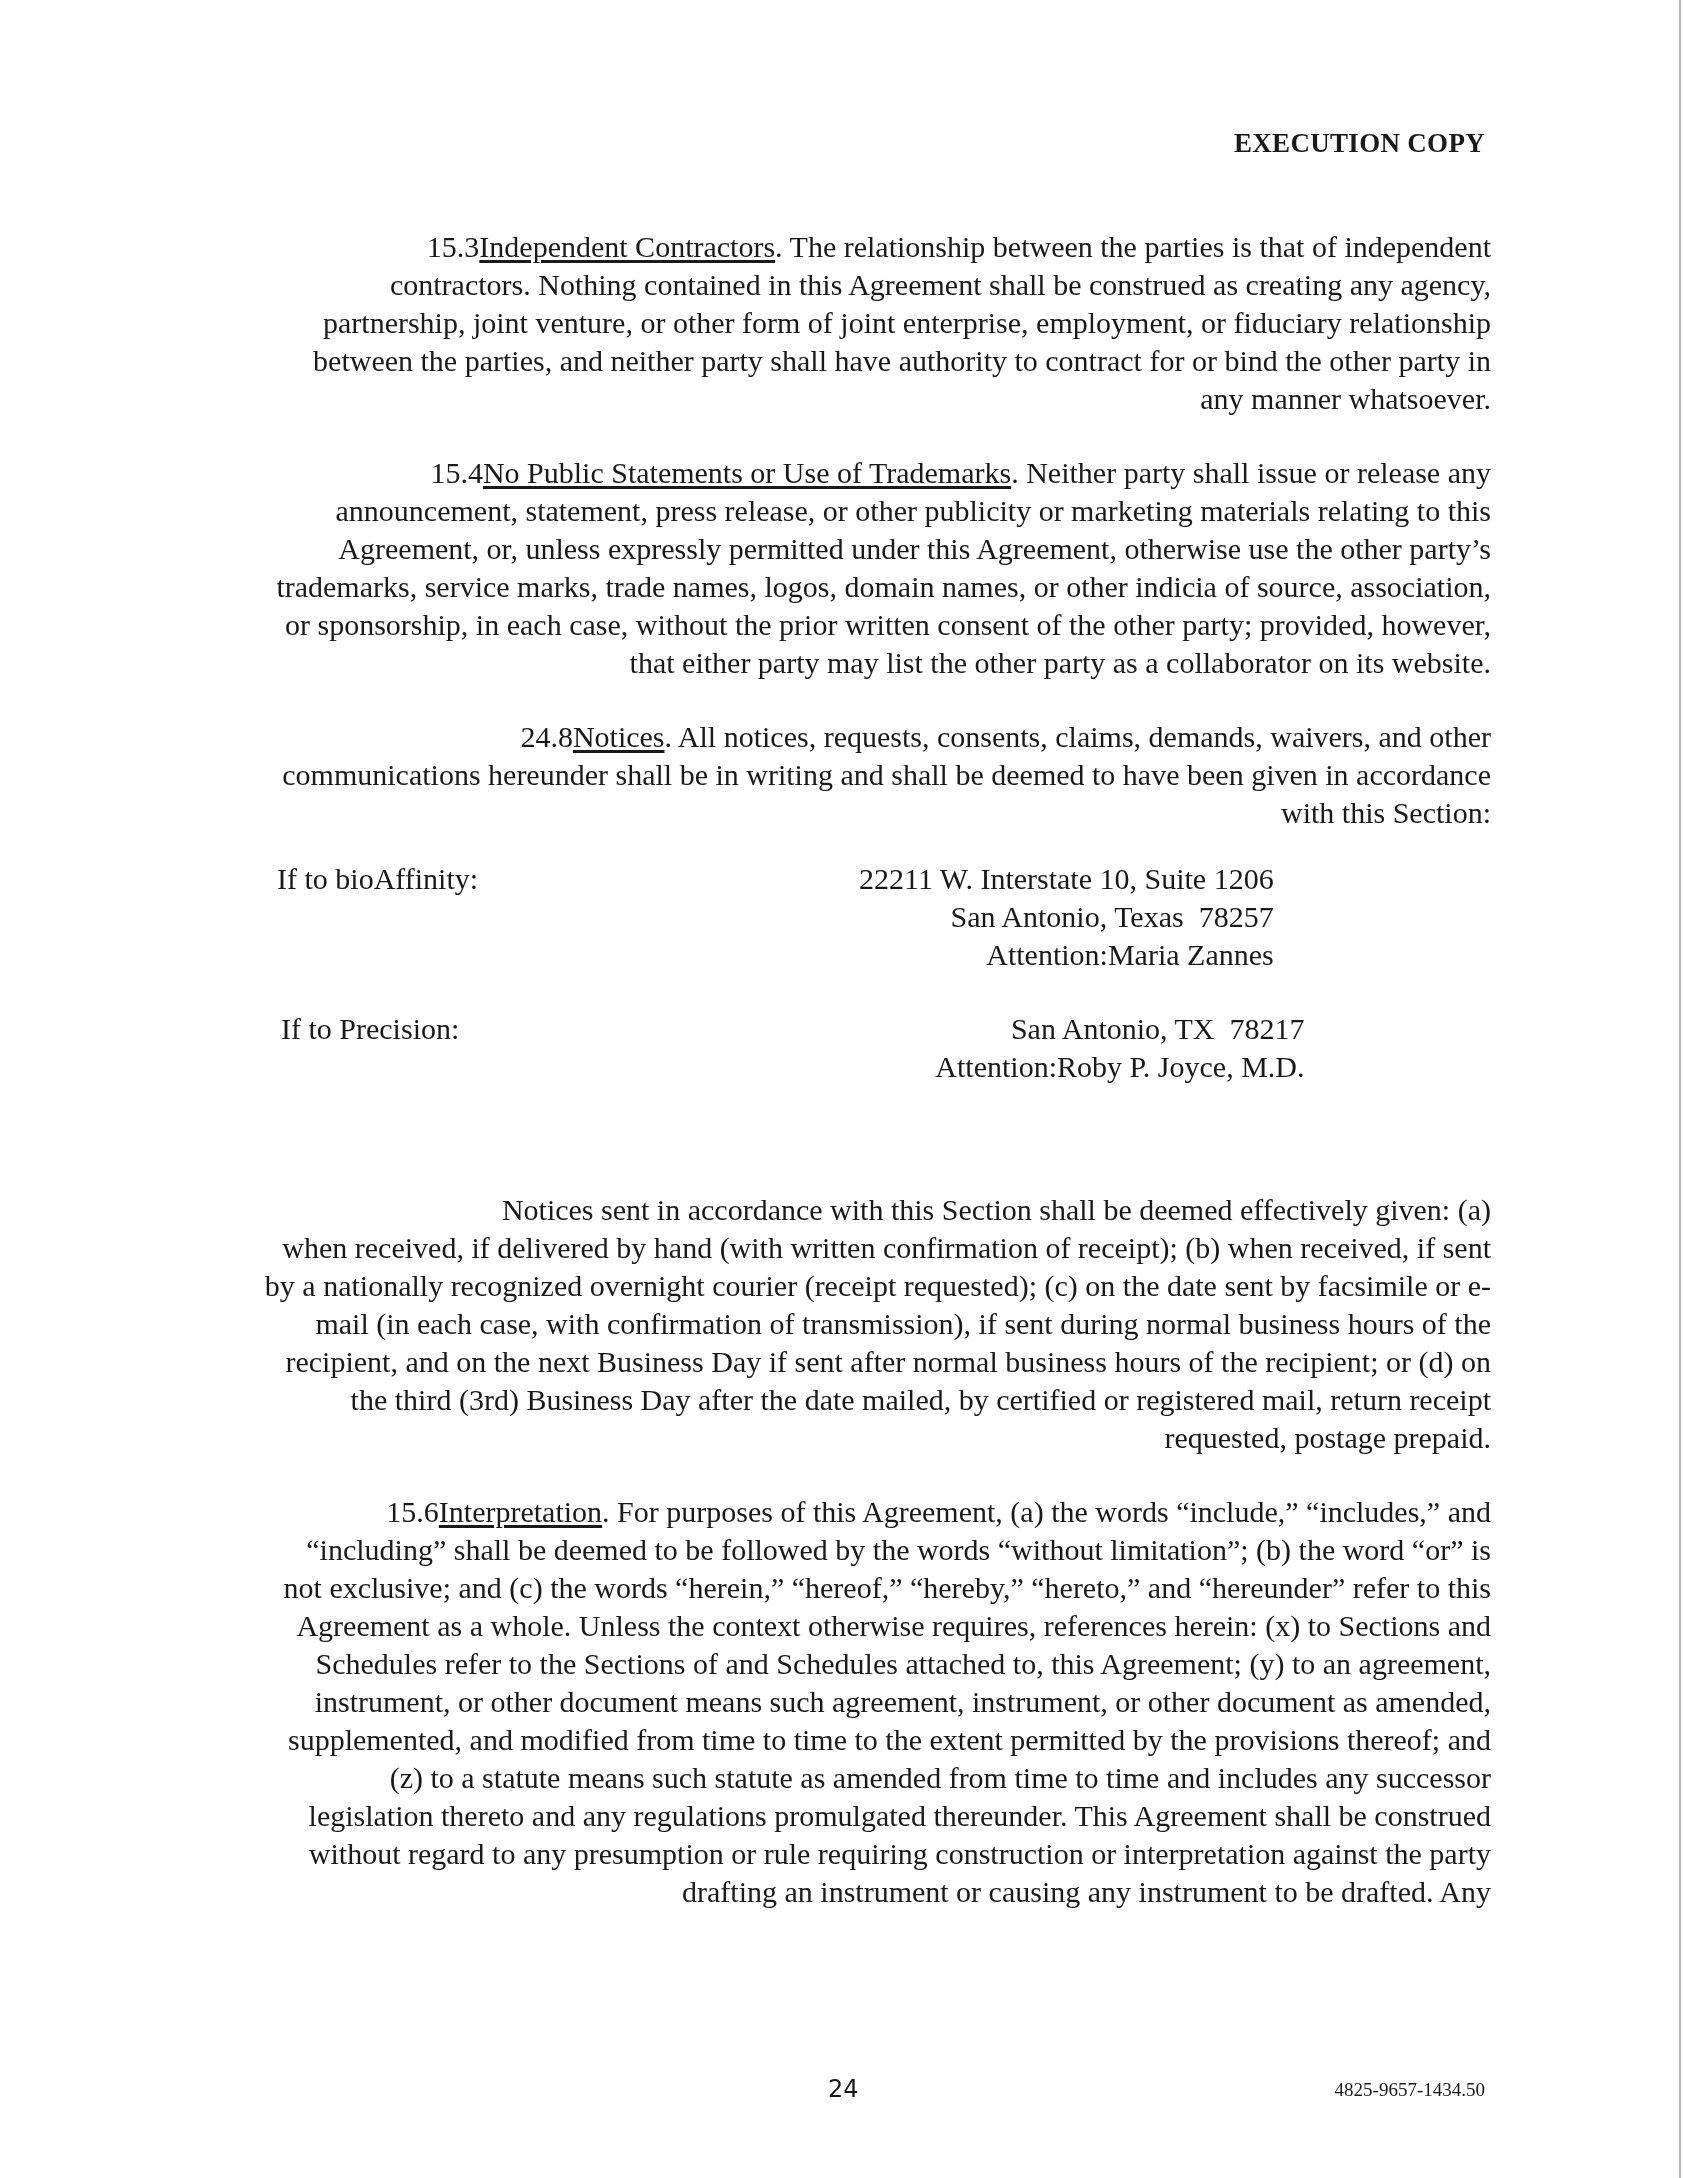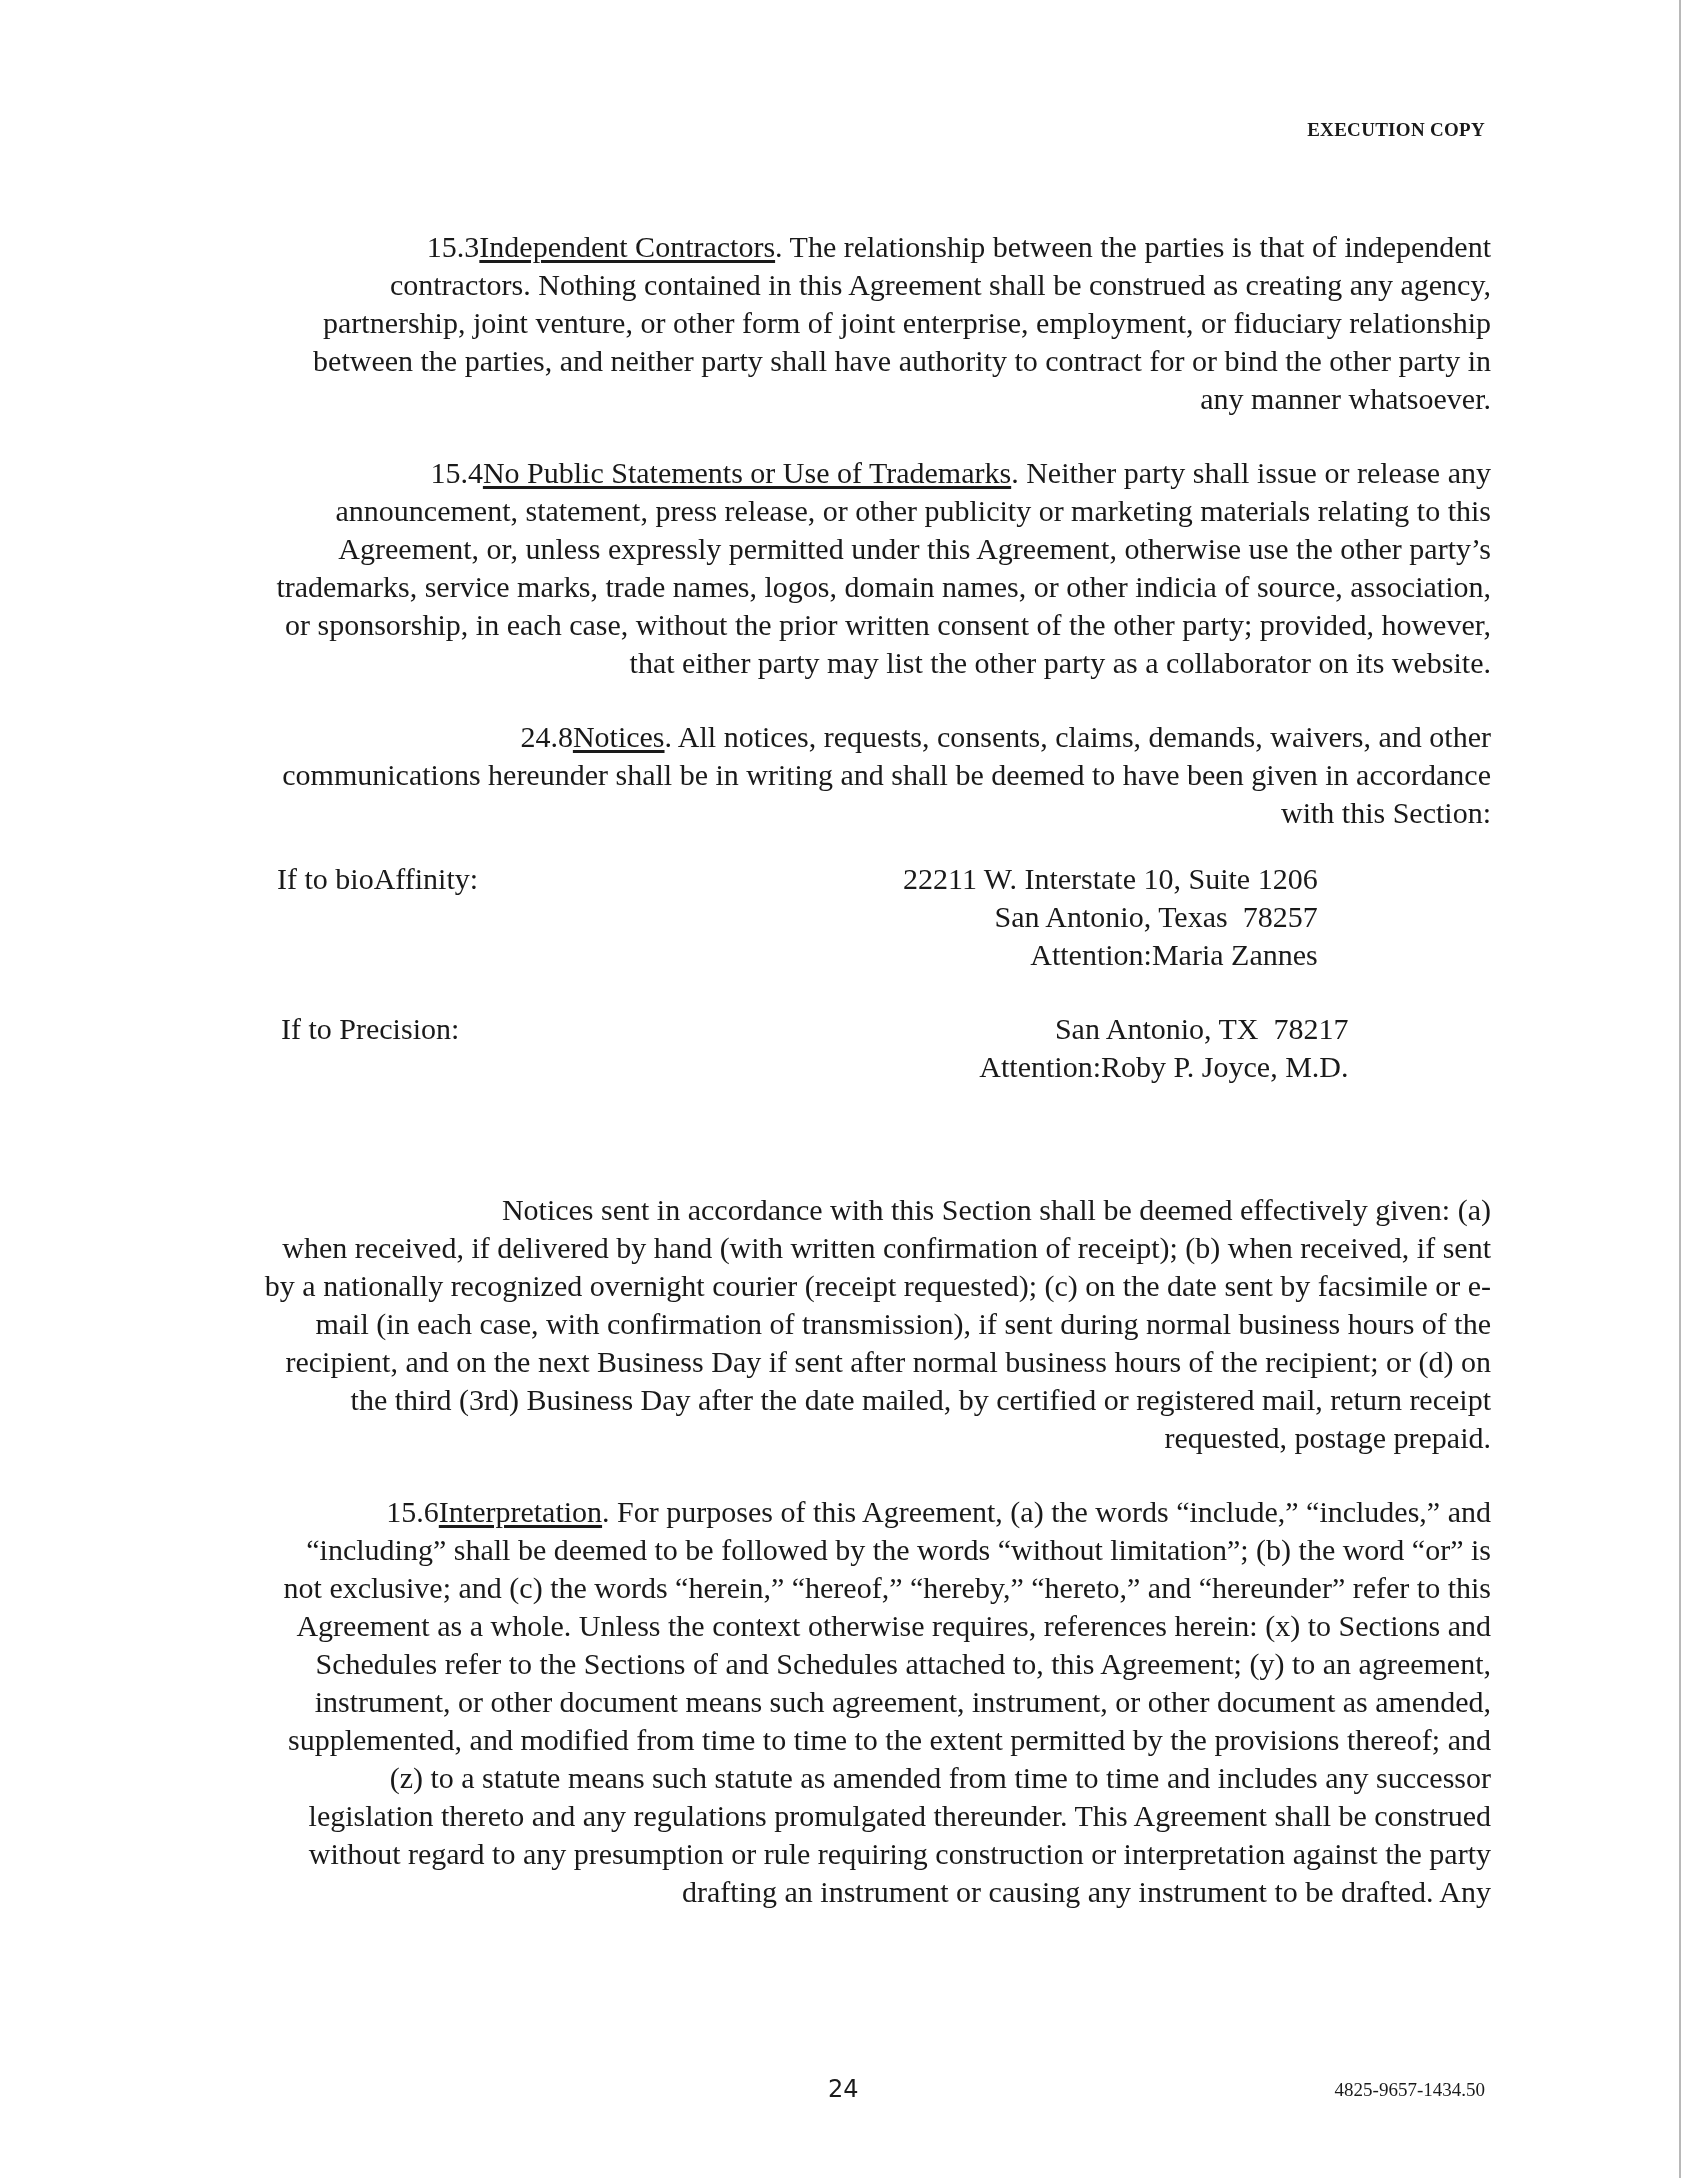--- a/index.html
+++ b/index.html
@@ -4,34 +4,34 @@
 <style>
   html, body { margin: 0; padding: 0; }
   body {
     width: 1683px; height: 2178px; background: #ffffff; position: relative;
     overflow: hidden;
     font-family: "Liberation Serif", "DejaVu Serif", serif;
     color: #1a1a1a;
   }
   .right-edge { position: absolute; left: 1679px; top: 0; width: 2px; height: 2178px; background: #b8b8b8; }
   .header-mark {
-    position: absolute; right: 198px; top: 119px;
-    font-weight: bold; font-size: 19px; letter-spacing: 0.3px;
+    position: absolute; right: 198px; top: 128px;
+    font-weight: bold; font-size: 27px; letter-spacing: 0.3px;
   }
   .content {
     position: absolute; left: 263px; top: 228px; width: 1228px;
     font-size: 30px; line-height: 38px; text-align: right;
   }
   .para { margin: 0 0 36px 0; }
   .sec-num { display: inline-block; width: 94px; padding-left: 79px; }
   .caption { text-decoration: underline; text-underline-offset: 3px; }
   .addr-table { position: relative; height: 307px; margin-bottom: 24px; margin-top: -8px; }
   .addr-block { position: absolute; left: 0; width: 1228px; }
   .addr-label { position: absolute; left: 16px; top: 0; }
-  .addr-lines { position: absolute; left: 596px; top: 0; margin-left: 44px; }
+  .addr-lines { position: absolute; left: 596px; top: 0; }
   .attn-label { display: inline-block; width: 198px; }
   .indented-first { text-indent: 174px; }
   .footer-page {
     position: absolute; left: 828px; top: 2075px;
     font-family: "DejaVu Sans", "Liberation Sans", sans-serif; font-size: 24px; text-align: right;
   }
   .footer-doc {
     position: absolute; right: 198px; top: 2079px; font-size: 19px;
   }
 </style>

